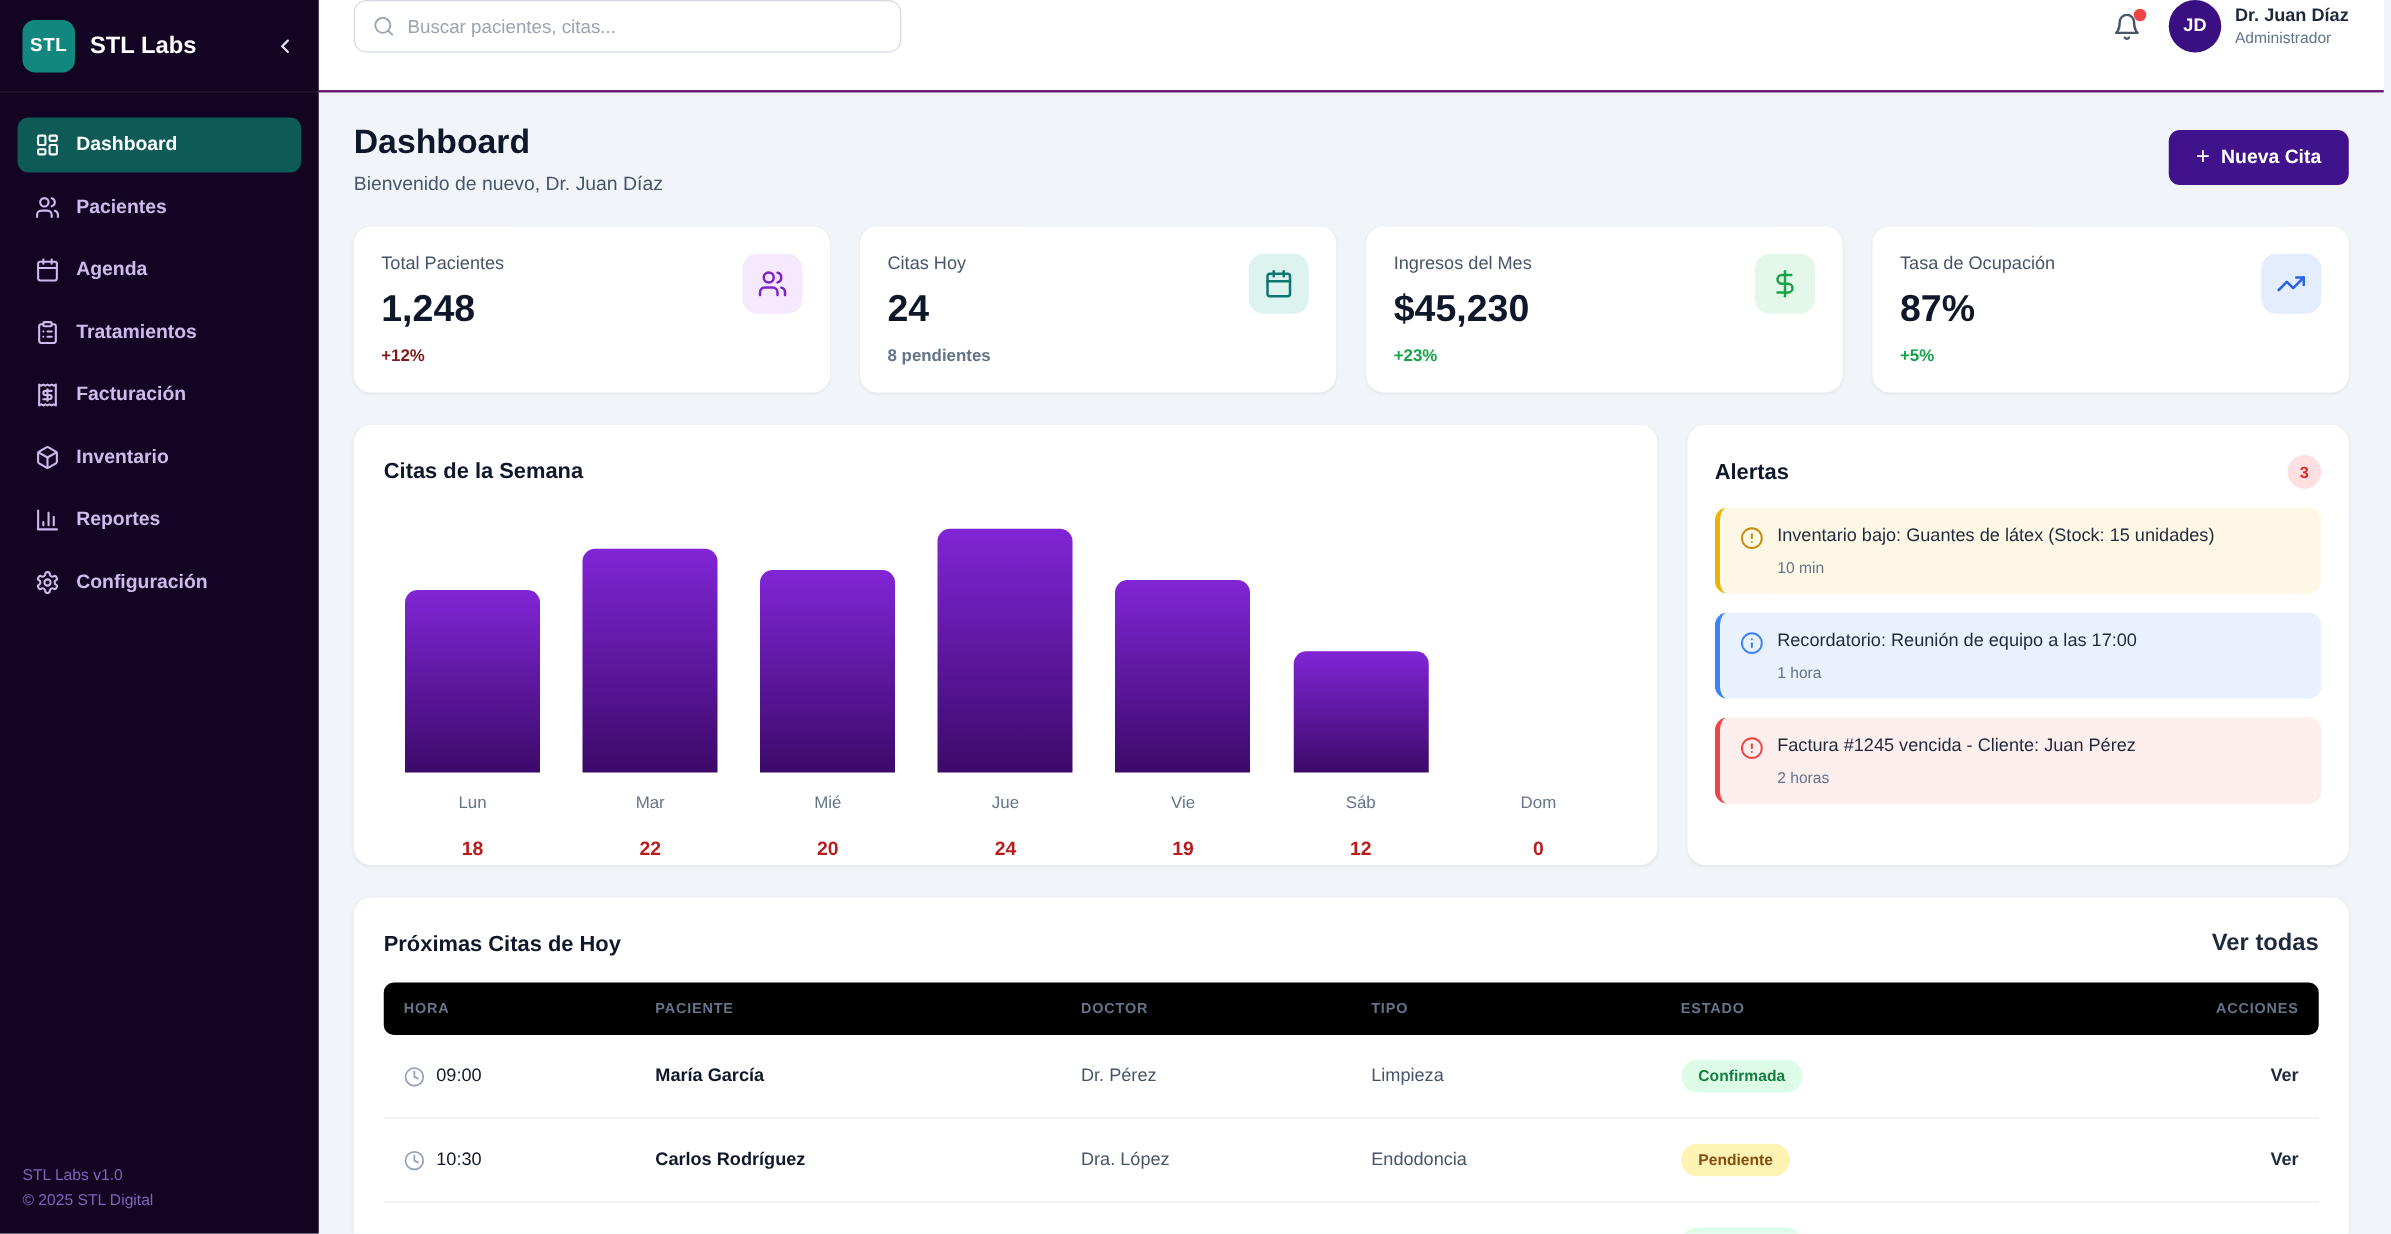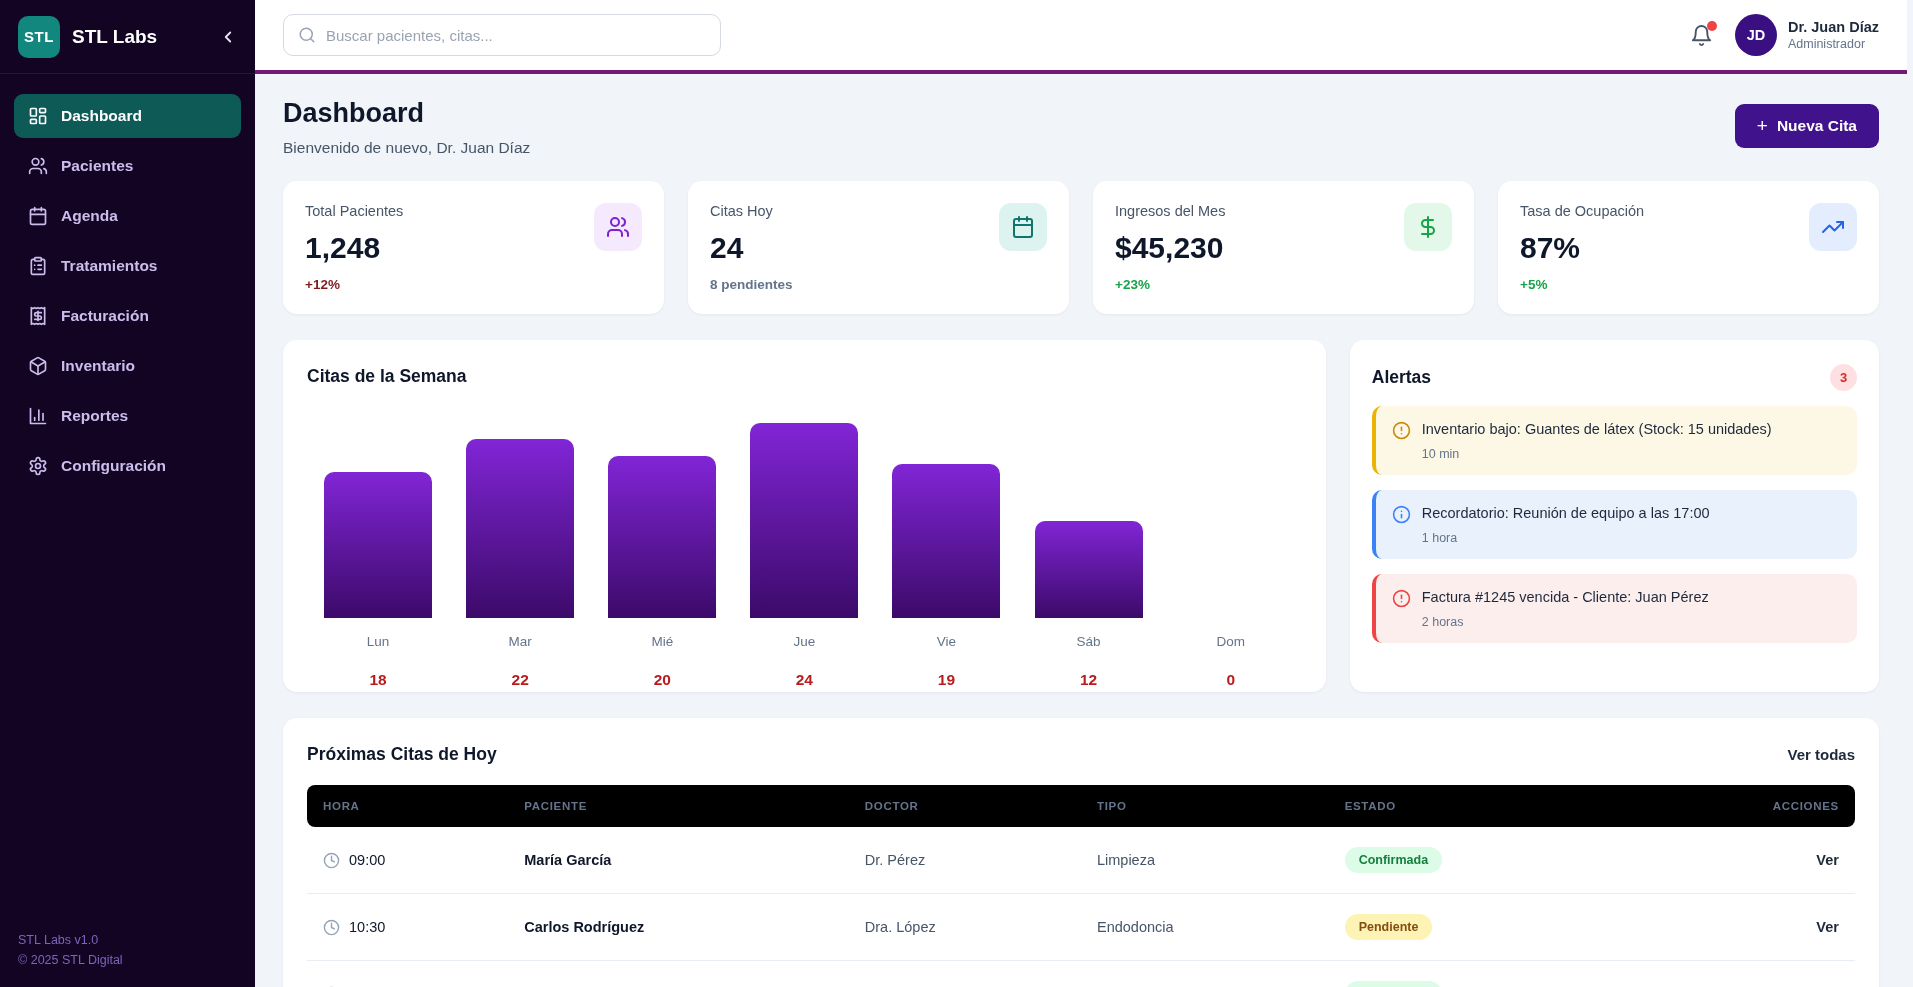--- a/index.html
+++ b/index.html
@@ -34,22 +34,22 @@
   }
   .nav-item.active { background:#0d5a56; color:#ffffff; }
   .nav-icon { display:flex; align-items:center; }
   .nav-icon svg { width:20px; height:20px; }
   .side-footer { padding:16px 18px 16px; font-size:12.5px; color:#7f63b8; line-height:1.65; }
 
   
   .content { flex:1; display:flex; flex-direction:column; min-width:0; }
 
   .topbar {
-    height:74px; min-height:74px; background:#ffffff; border-bottom:4px solid #701a75;
-    display:flex; align-items:center; justify-content:space-between; padding:0 28px;
+    height:74px; min-height:74px; background:#ffffff; border-bottom:2px solid #701a75;
+    display:flex; align-items:flex-start; justify-content:space-between; padding:0 28px;
   }
   .search-box {
     width:438px; height:42px; border:1px solid #d4d9e2; border-radius:10px;
     display:flex; align-items:center; gap:10px; padding:0 14px; background:#ffffff;
   }
   .search-box svg { width:18px; height:18px; color:#9aa3b2; }
   .search-box input {
     border:none; outline:none; flex:1; font-size:15px; color:#334155;
     font-family:inherit; background:transparent;
   }
@@ -122,21 +122,21 @@
     cursor:pointer;
   }
   .alert-line { display:flex; align-items:flex-end; gap:11px; }
   .alert-line svg { width:19px; height:19px; min-width:19px; margin-top:1px; }
   .alert-msg { font-size:14.5px; color:#1e293b; font-weight:500; line-height:1.35; }
   .alert-time { font-size:12.5px; color:#64748b; margin-top:7px; margin-left:30px; }
 
   
   .table-card { margin-top:26px; padding:26px 24px 0; }
   .table-head-row { display:flex; align-items:center; justify-content:space-between; }
-  .link-all { font-size:15px; font-weight:600; color:#1e293b; cursor:pointer; }
+  .link-all { font-size:19px; font-weight:600; color:#1e293b; cursor:pointer; }
   .t-head, .t-row {
     display:grid; grid-template-columns:13% 22% 15% 16% 21% 13%; align-items:center;
   }
   .t-head {
     margin-top:20px; background:#000000; border-radius:8px;
     font-size:11.5px; font-weight:600; color:#64748b; letter-spacing:.06em;
   }
   .t-head > div { padding:15px 16px; }
   .t-row { border-bottom:1px solid #e8edf3; font-size:14.5px; }
   .t-row:last-child { border-bottom:none; }

